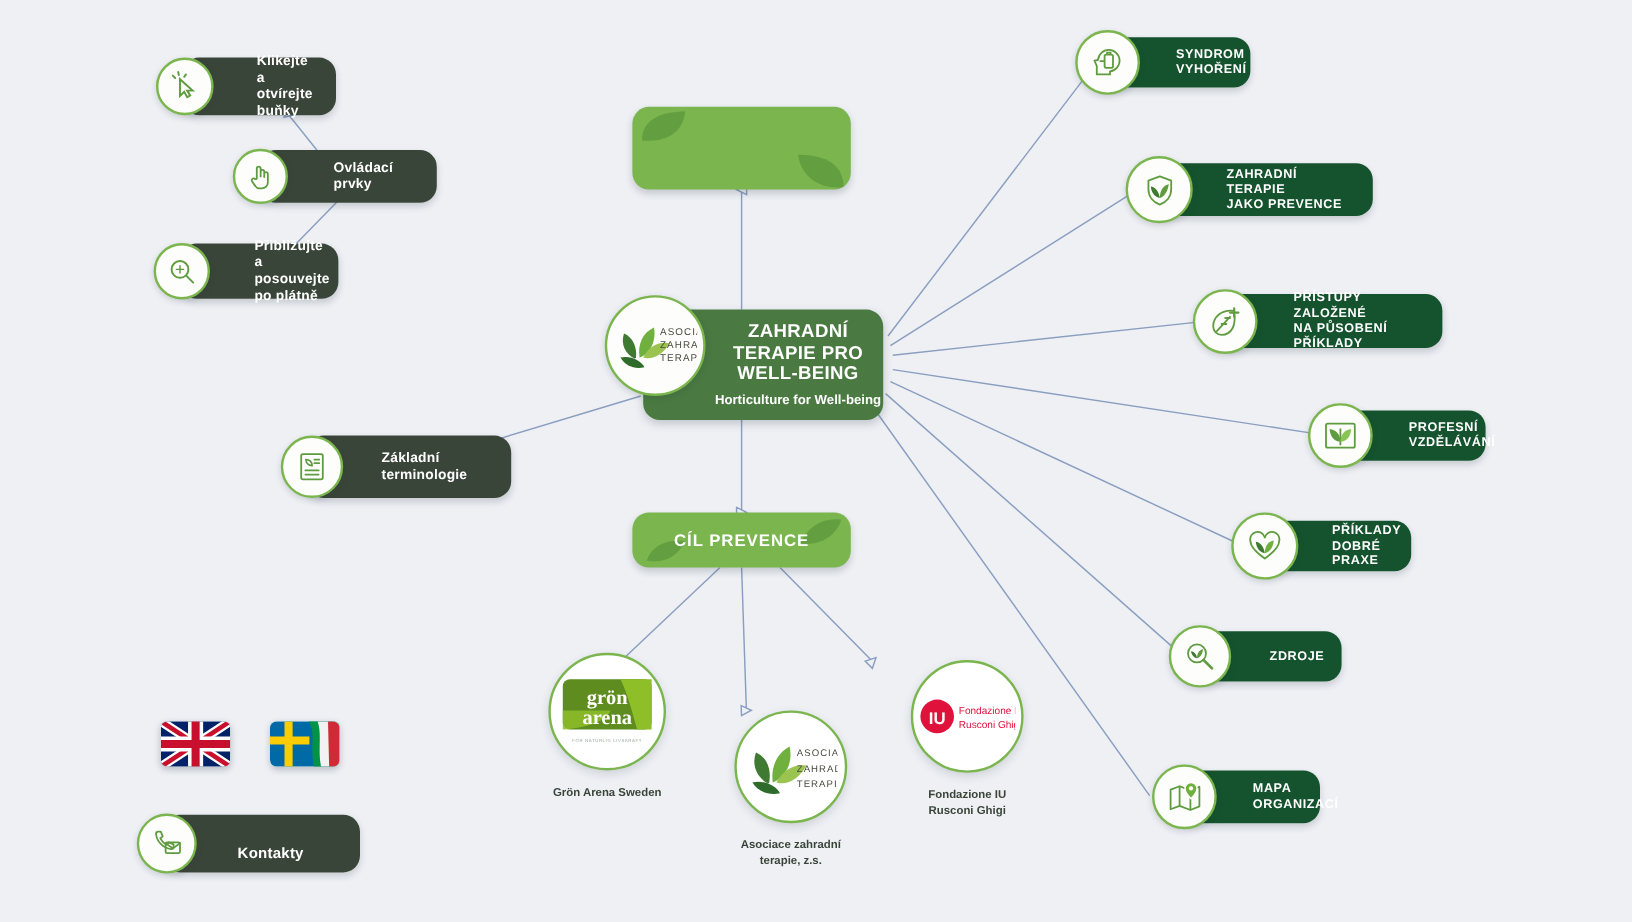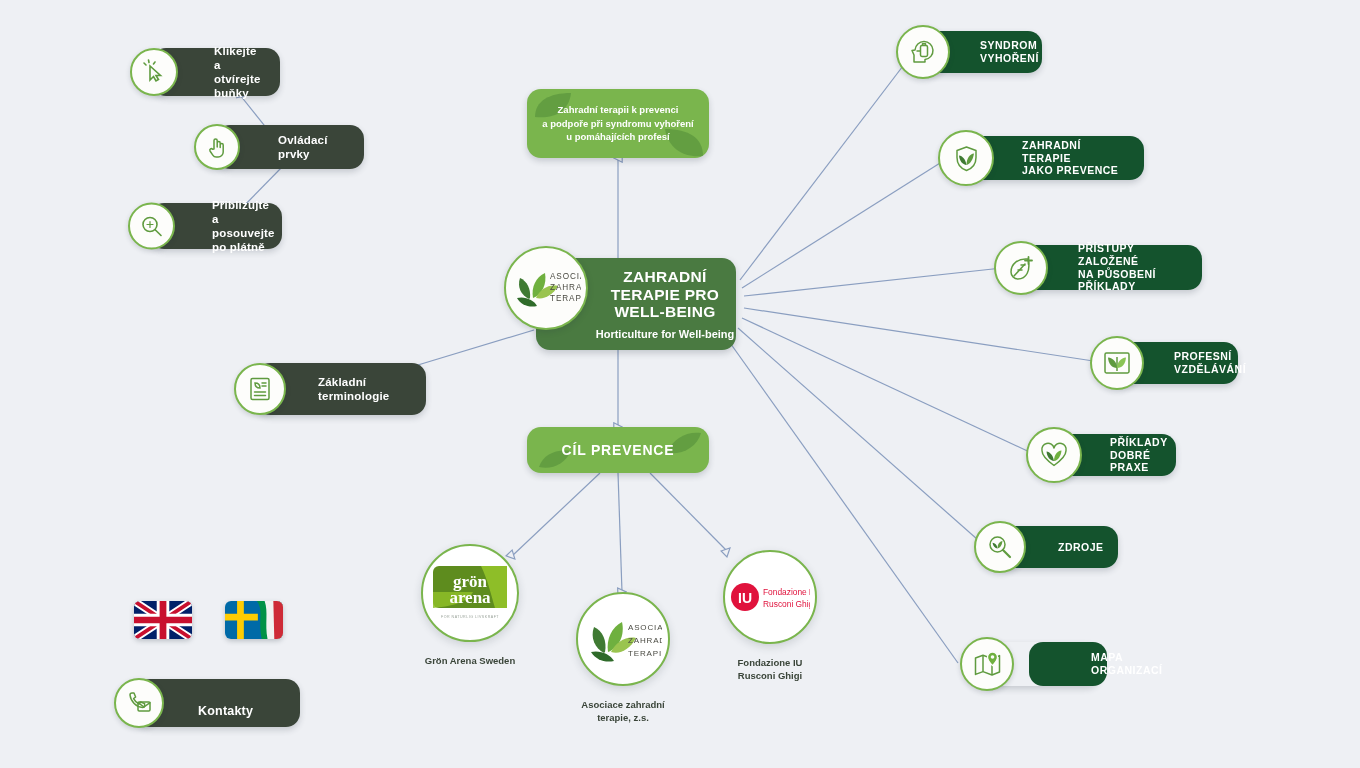--- a/index.html
+++ b/index.html
@@ -95,21 +95,21 @@
     overflow: hidden;
   }
   .leafbox .txt {
     position: relative; z-index: 2;
     color: #ffffff; font-weight: bold; text-align: center;
     line-height: 1.45; white-space: pre-line;
   }
   .leafbox .deco { position: absolute; opacity: .30; z-index: 1; }
 
   
-  .partner { position: absolute; }
+  .partner { position: absolute; margin-left: 36px; }
   .partner .circ {
     width: 100%; aspect-ratio: 1/1;
     border-radius: 50%;
     background: #ffffff;
     border: 2px solid #7ab54d;
     box-shadow: 0 3px 8px rgba(40,50,65,.16);
     display: flex; align-items: center; justify-content: center;
     overflow: hidden;
   }
   .partner .cap {
@@ -165,23 +165,20 @@
     </g>
   </svg>
 
   <div class="leafbox" style="left:527px; top:89px; width:182px; height:69px;">
     <svg class="deco" style="left:4px; top:2px;" width="44" height="30" viewBox="0 0 44 30">
       <path d="M4,26 C4,10 18,2 40,2 C38,20 24,28 4,26 Z" fill="#2f6b2a"></path>
     </svg>
     <svg class="deco" style="right:2px; bottom:0px;" width="48" height="32" viewBox="0 0 48 32">
       <path d="M44,30 C44,12 30,3 6,3 C9,22 24,32 44,30 Z" fill="#2f6b2a"></path>
     </svg>
-    <div class="txt" style="font-size:9.5px;">Zahradní terapii k prevenci
-a podpoře při syndromu vyhoření
-u pomáhajících profesí</div>
   </div>
 
   <div id="hub">
     <div class="t1">ZAHRADNÍ
 TERAPIE PRO
 WELL-BEING</div>
     <div class="t2">Horticulture for Well-being</div>
   </div>
   <div id="hublogo">
     <svg width="70" height="46" viewBox="0 0 70 46">
@@ -354,21 +351,21 @@
         <path d="M17,17 L24,24" stroke-width="2.2"></path>
         <path d="M11.5,15.5 C11.5,11 13.5,8.5 16.5,8 C16,12.5 14,15 11.5,15.5 Z" fill="#5f9b3f" stroke="none"></path>
         <path d="M11.5,15.5 C11,12 9,10 6.5,9.8 C7,13 9,15.3 11.5,15.5 Z" fill="#3f7a33" stroke="none"></path>
       </svg>
     </div>
     <div class="pbody">
         <span class="label">ZDROJE</span>
       </div>
   </div>
 
-  <div class="pill green" style="left:982px; top:642px; width:118px; height:44px;padding-left:47px;">
+  <div class="pill green" style="left:982px; top:642px; width:118px; height:44px;">
     <div class="badge" style="width:54px;height:54px;">
       <svg width="29" height="29" viewBox="0 0 29 29" fill="none" stroke="#5f9b3f" stroke-width="1.5" stroke-linejoin="round">
         <path d="M2.5,8 L10,5.2 L19,8.6 L26.5,5.6 L26.5,22 L19,25 L10,21.6 L2.5,24.4 Z"></path>
         <path d="M10,5.2 L10,21.6 M19,8.6 L19,25"></path>
         <path d="M19.5,2 a5,5 0 0 1 5,5 c0,3.6 -5,8.6 -5,8.6 S14.5,10.6 14.5,7 a5,5 0 0 1 5,-5 Z" fill="#6fb03f" stroke="#fdfdfb" stroke-width="1.3"></path>
         <circle cx="19.5" cy="7" r="1.8" fill="#fdfdfb" stroke="none"></circle>
       </svg>
     </div>
     <div class="pbody">
         <span class="label">MAPA

